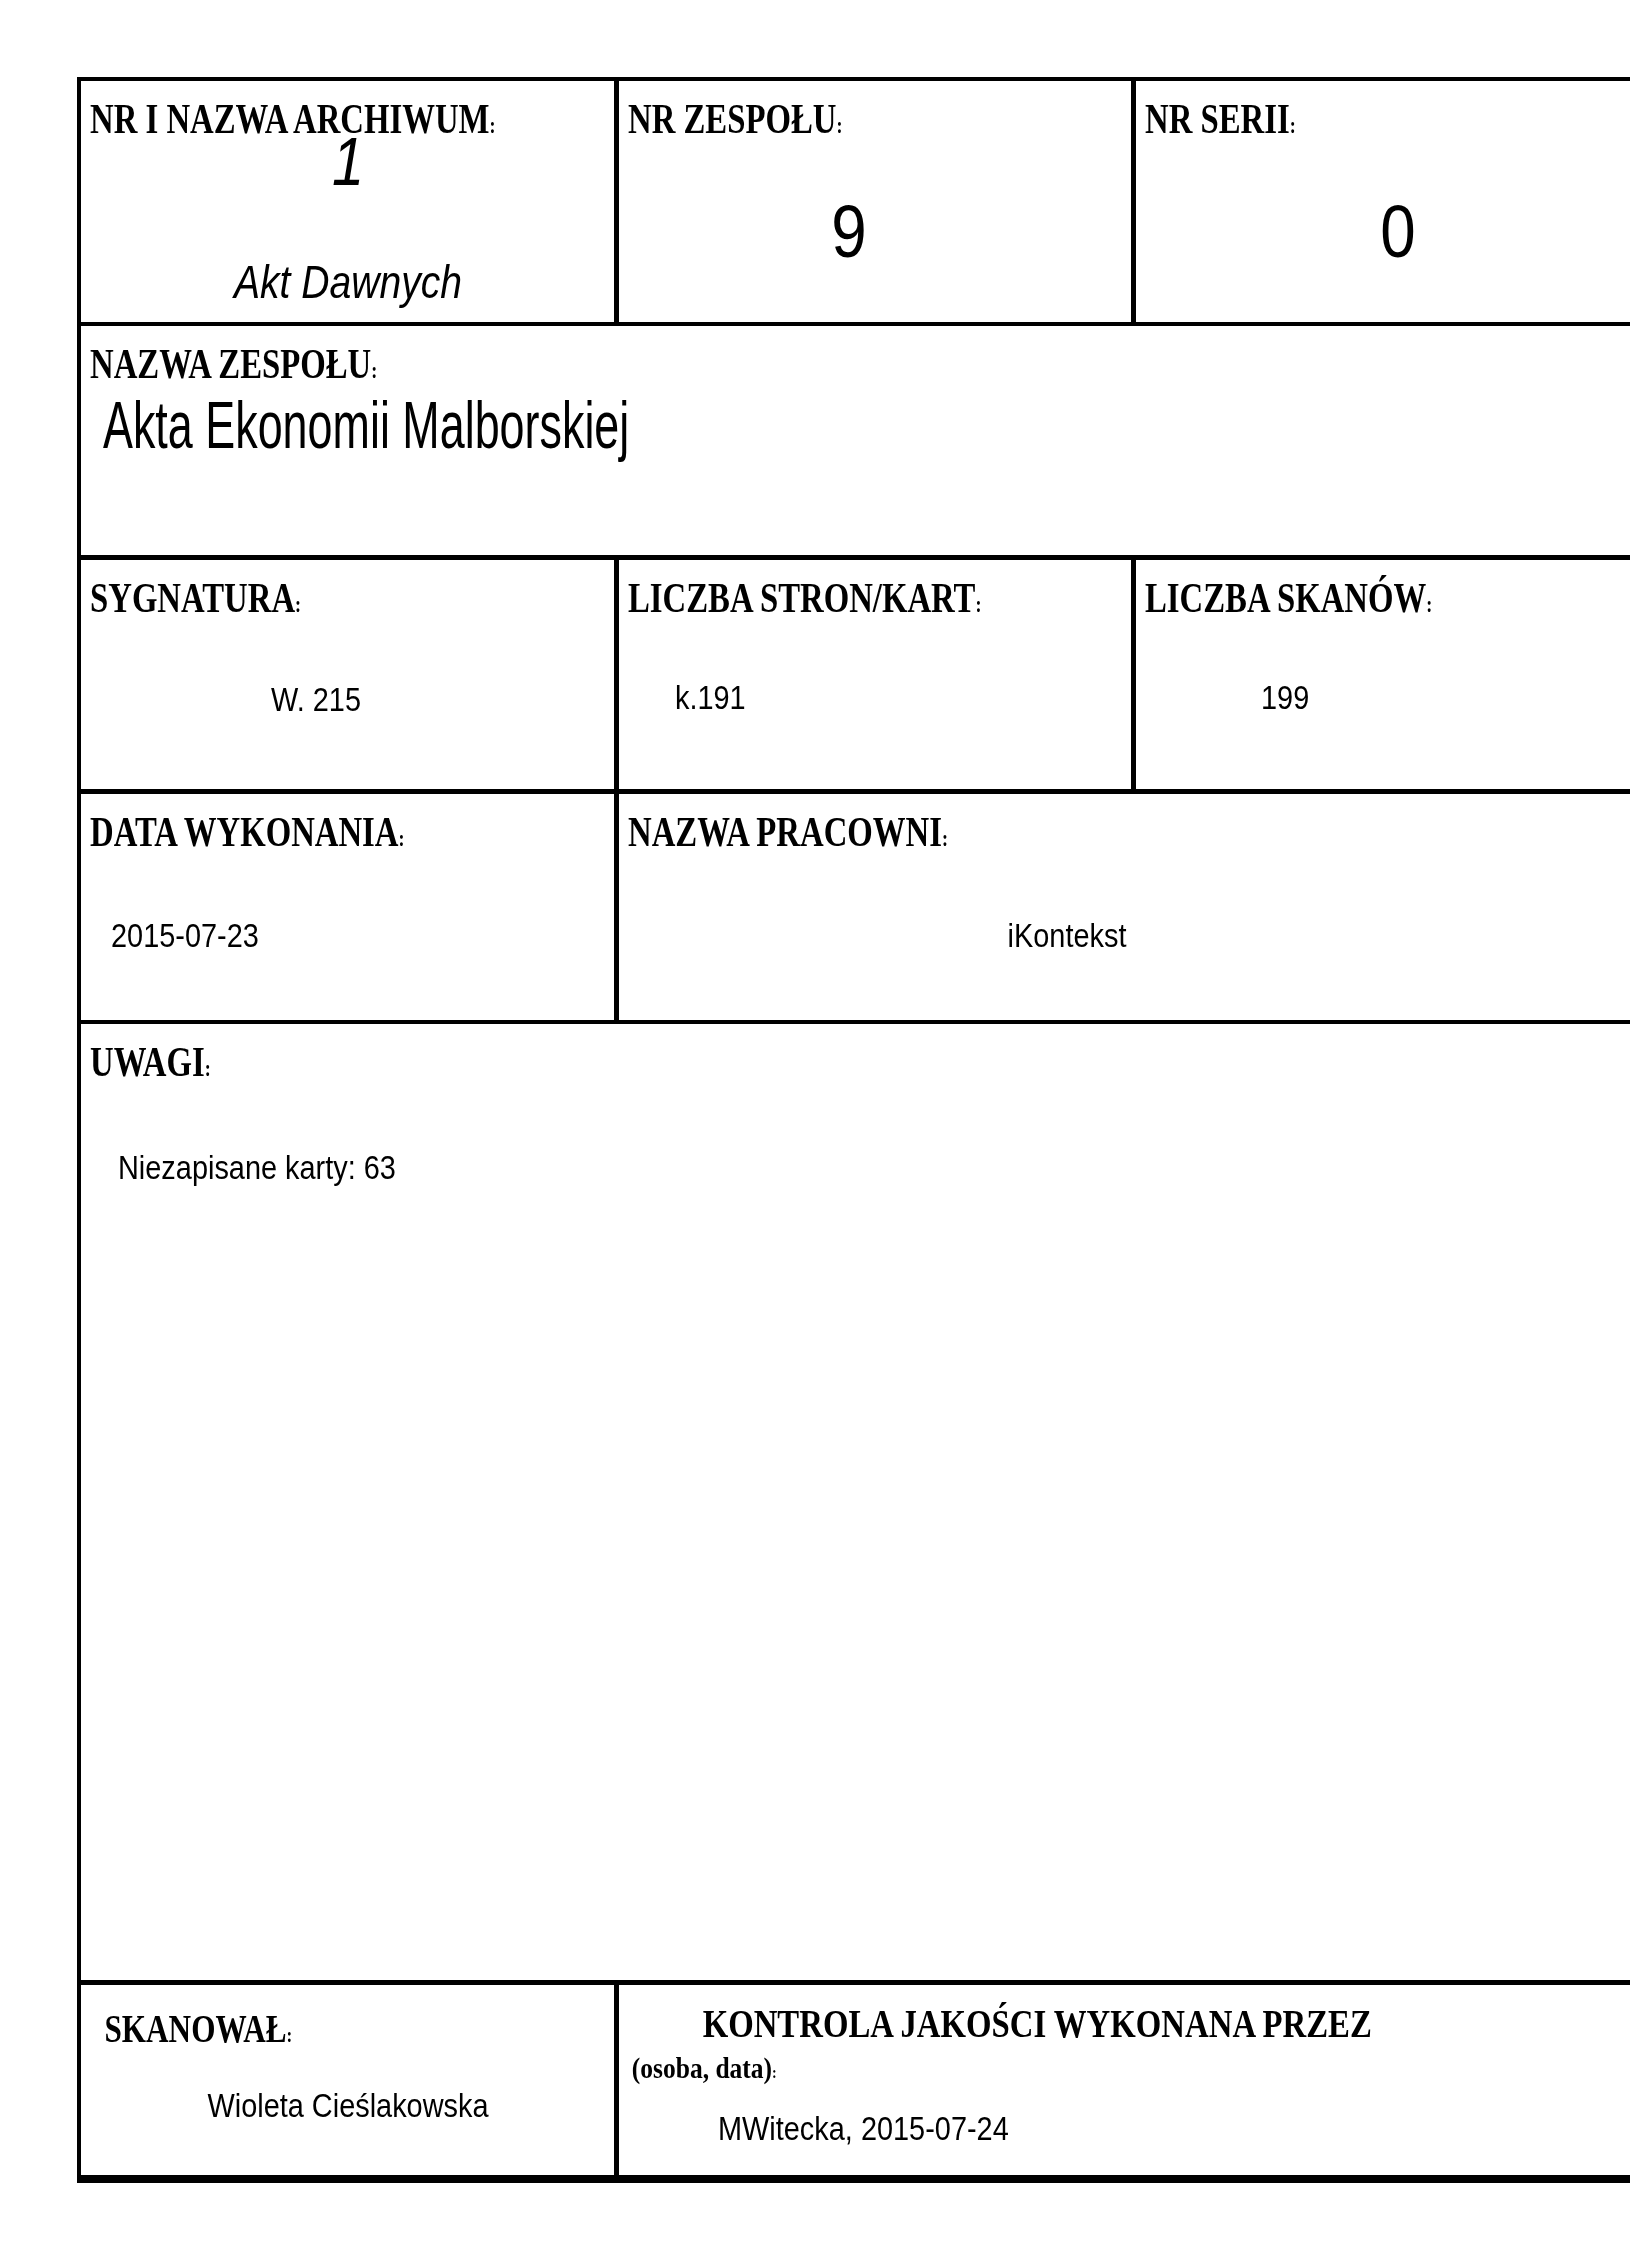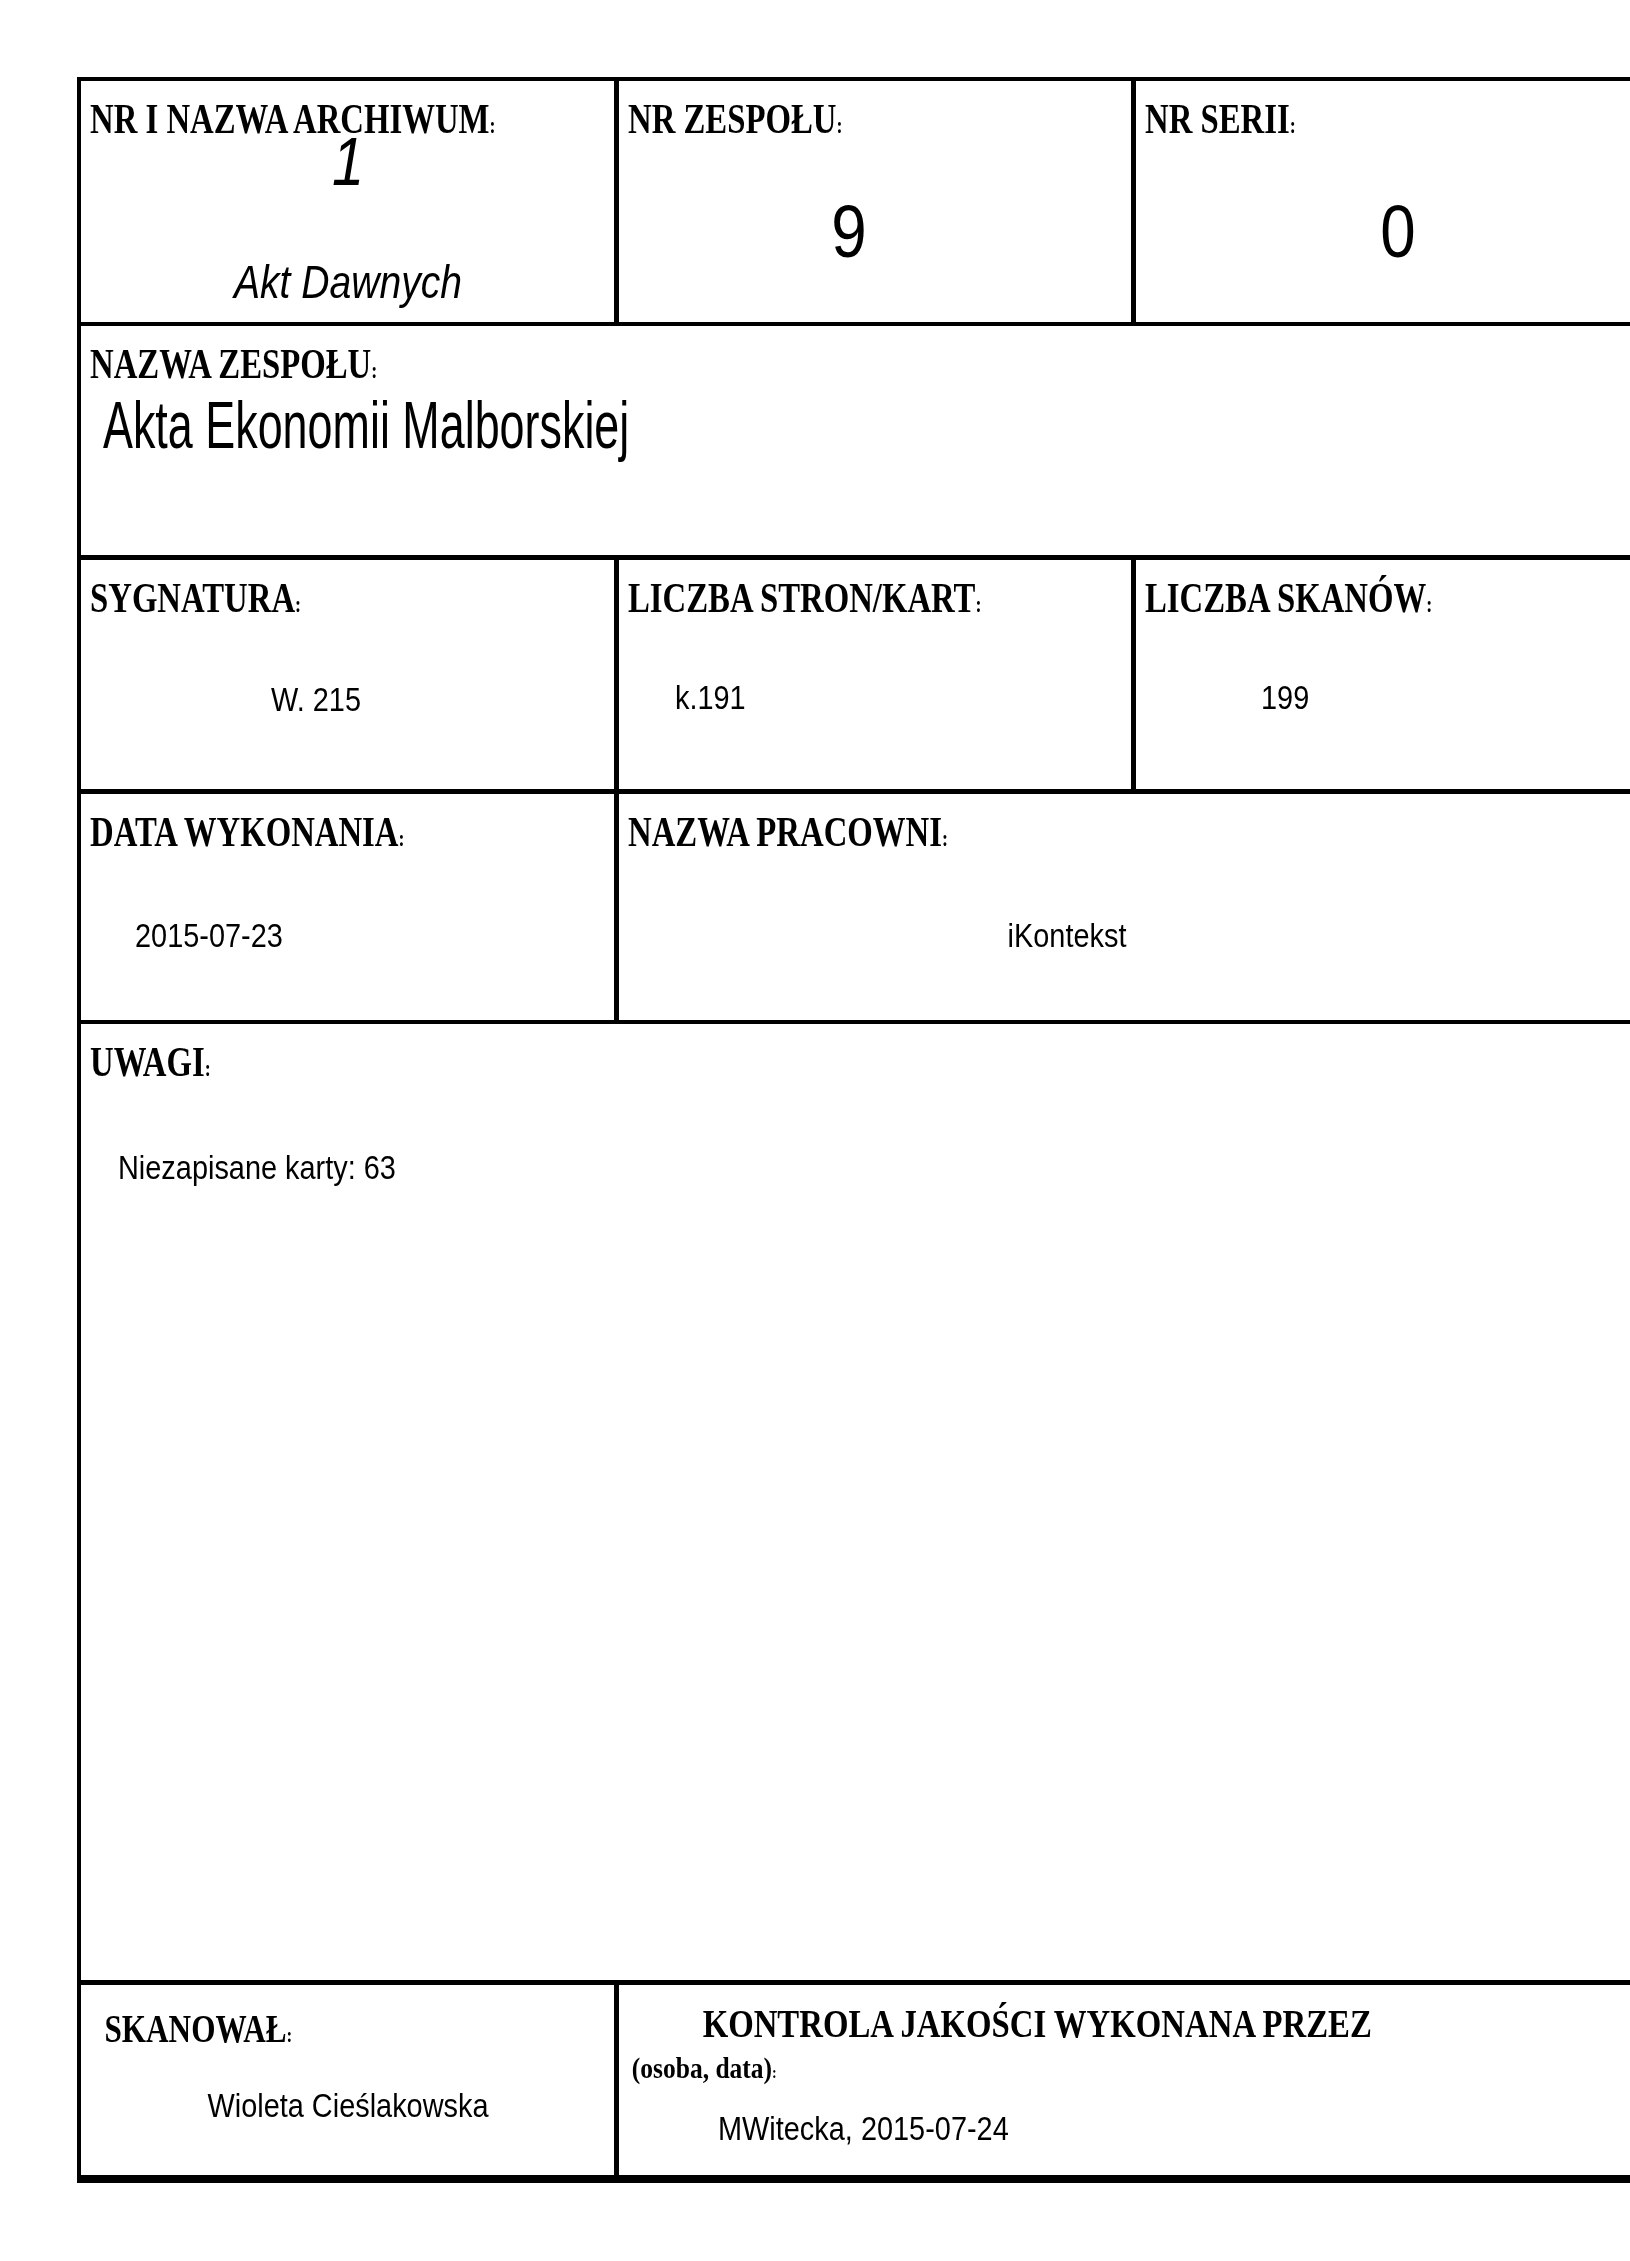--- a/index.html
+++ b/index.html
@@ -132,21 +132,21 @@
     <div class="pos vmid v-med" style="left:56px; top:137px;"><span class="sx">k.191</span></div>
   </div>
 
   <div class="cell">
     <div class="lbl"><span class="sx lbl-text">LICZBA SKANÓW<span class="colon">:</span></span></div>
     <div class="pos vmid v-med" style="left:125px; top:137px;text-align:right;"><span class="sx">199</span></div>
   </div>
 
   <div class="cell">
     <div class="lbl"><span class="sx lbl-text">DATA WYKONANIA<span class="colon">:</span></span></div>
-    <div class="pos vmid v-med" style="left:30px; top:141px;margin-left:24px;"><span class="sx">2015-07-23</span></div>
+    <div class="pos vmid v-med" style="left:30px; top:141px;"><span class="sx">2015-07-23</span></div>
   </div>
 
   <div class="cell span-last2">
     <div class="lbl"><span class="sx lbl-text">NAZWA PRACOWNI<span class="colon">:</span></span></div>
     <div class="pos center v-med" style="left:43%; top:141px;"><span class="sx">iKontekst</span></div>
   </div>
 
   <div class="cell span-all">
     <div class="lbl"><span class="sx lbl-text">UWAGI<span class="colon">:</span></span></div>
     <div class="pos vmid v-med" style="left:37px; top:143px;"><span class="sx">Niezapisane karty: 63</span></div>

